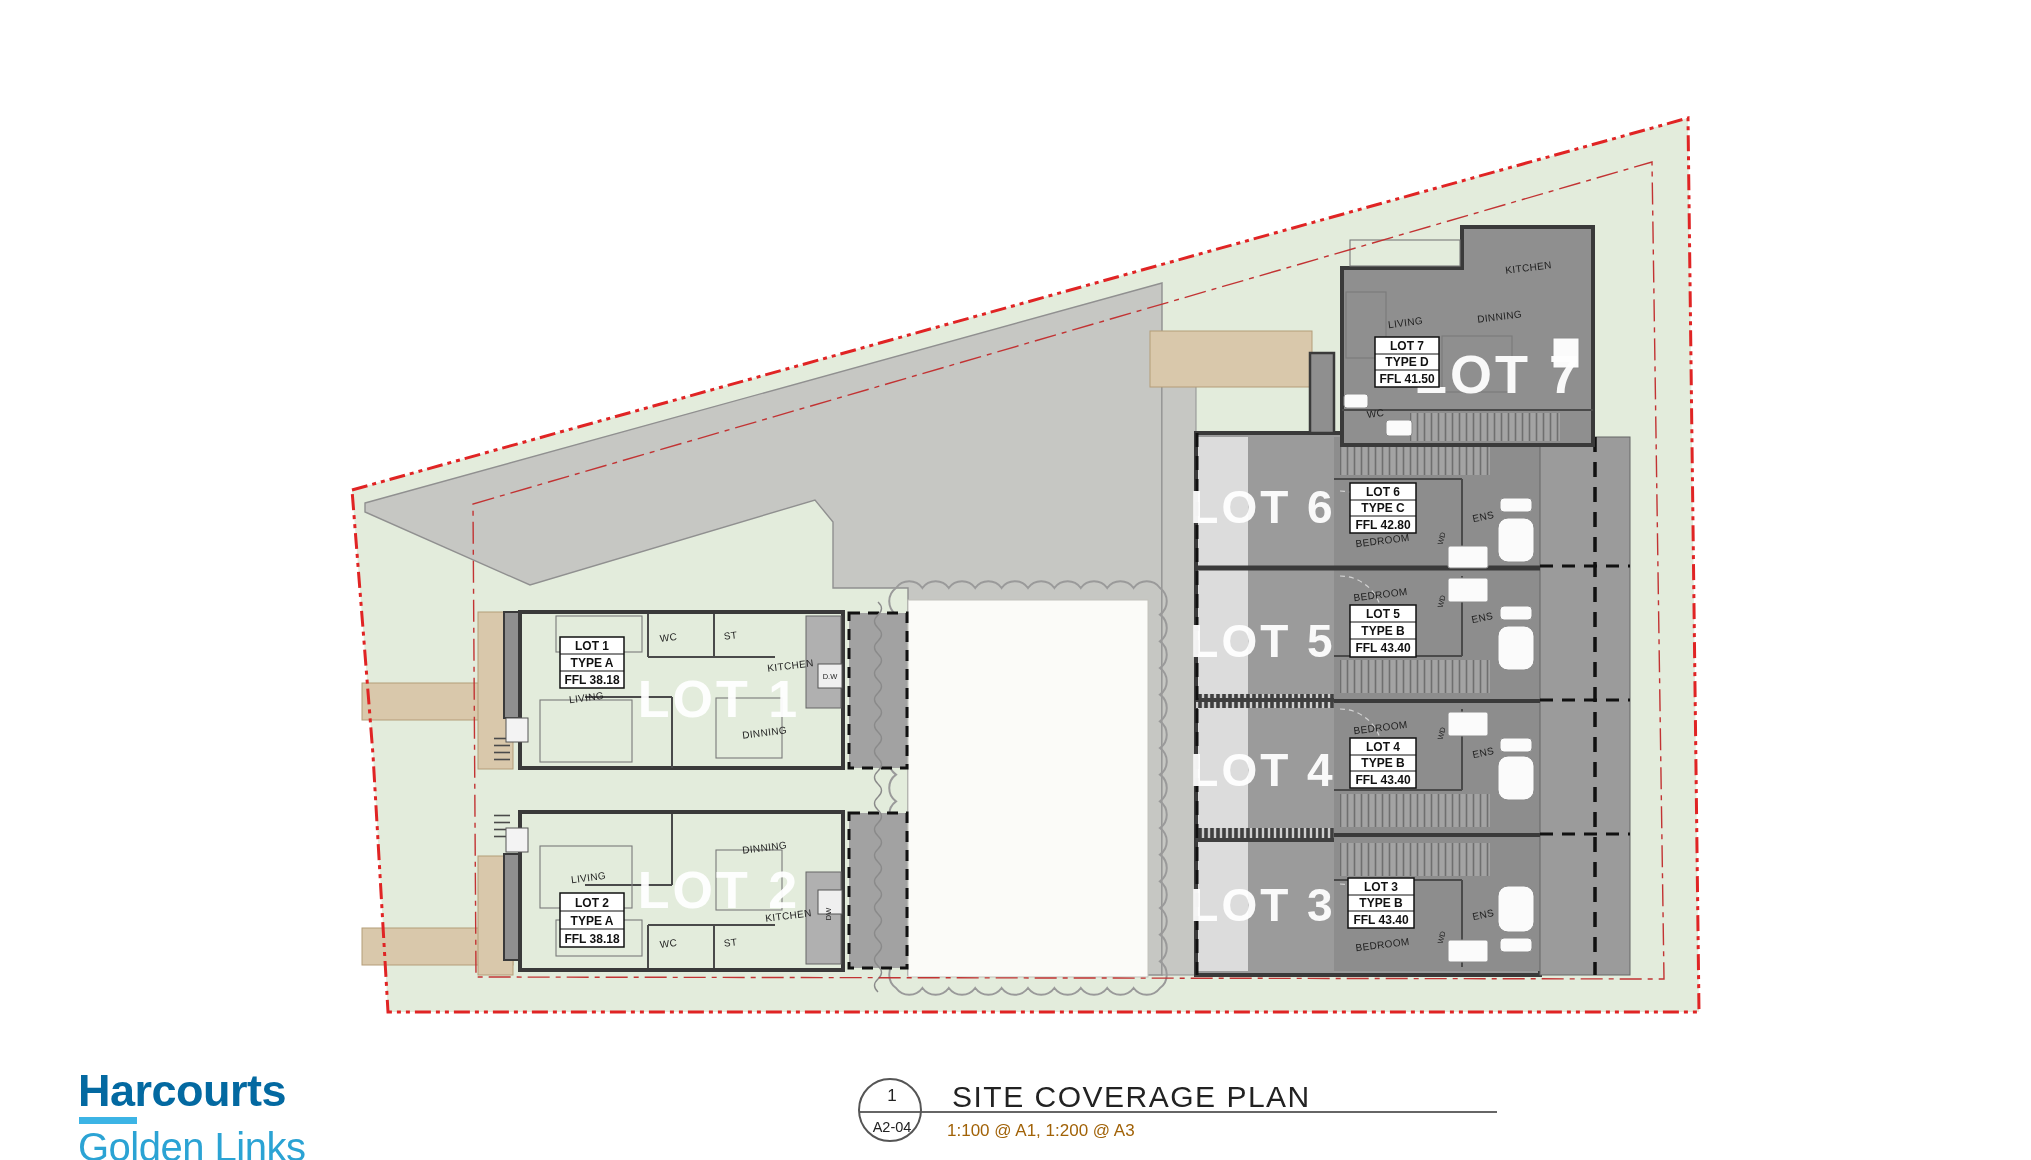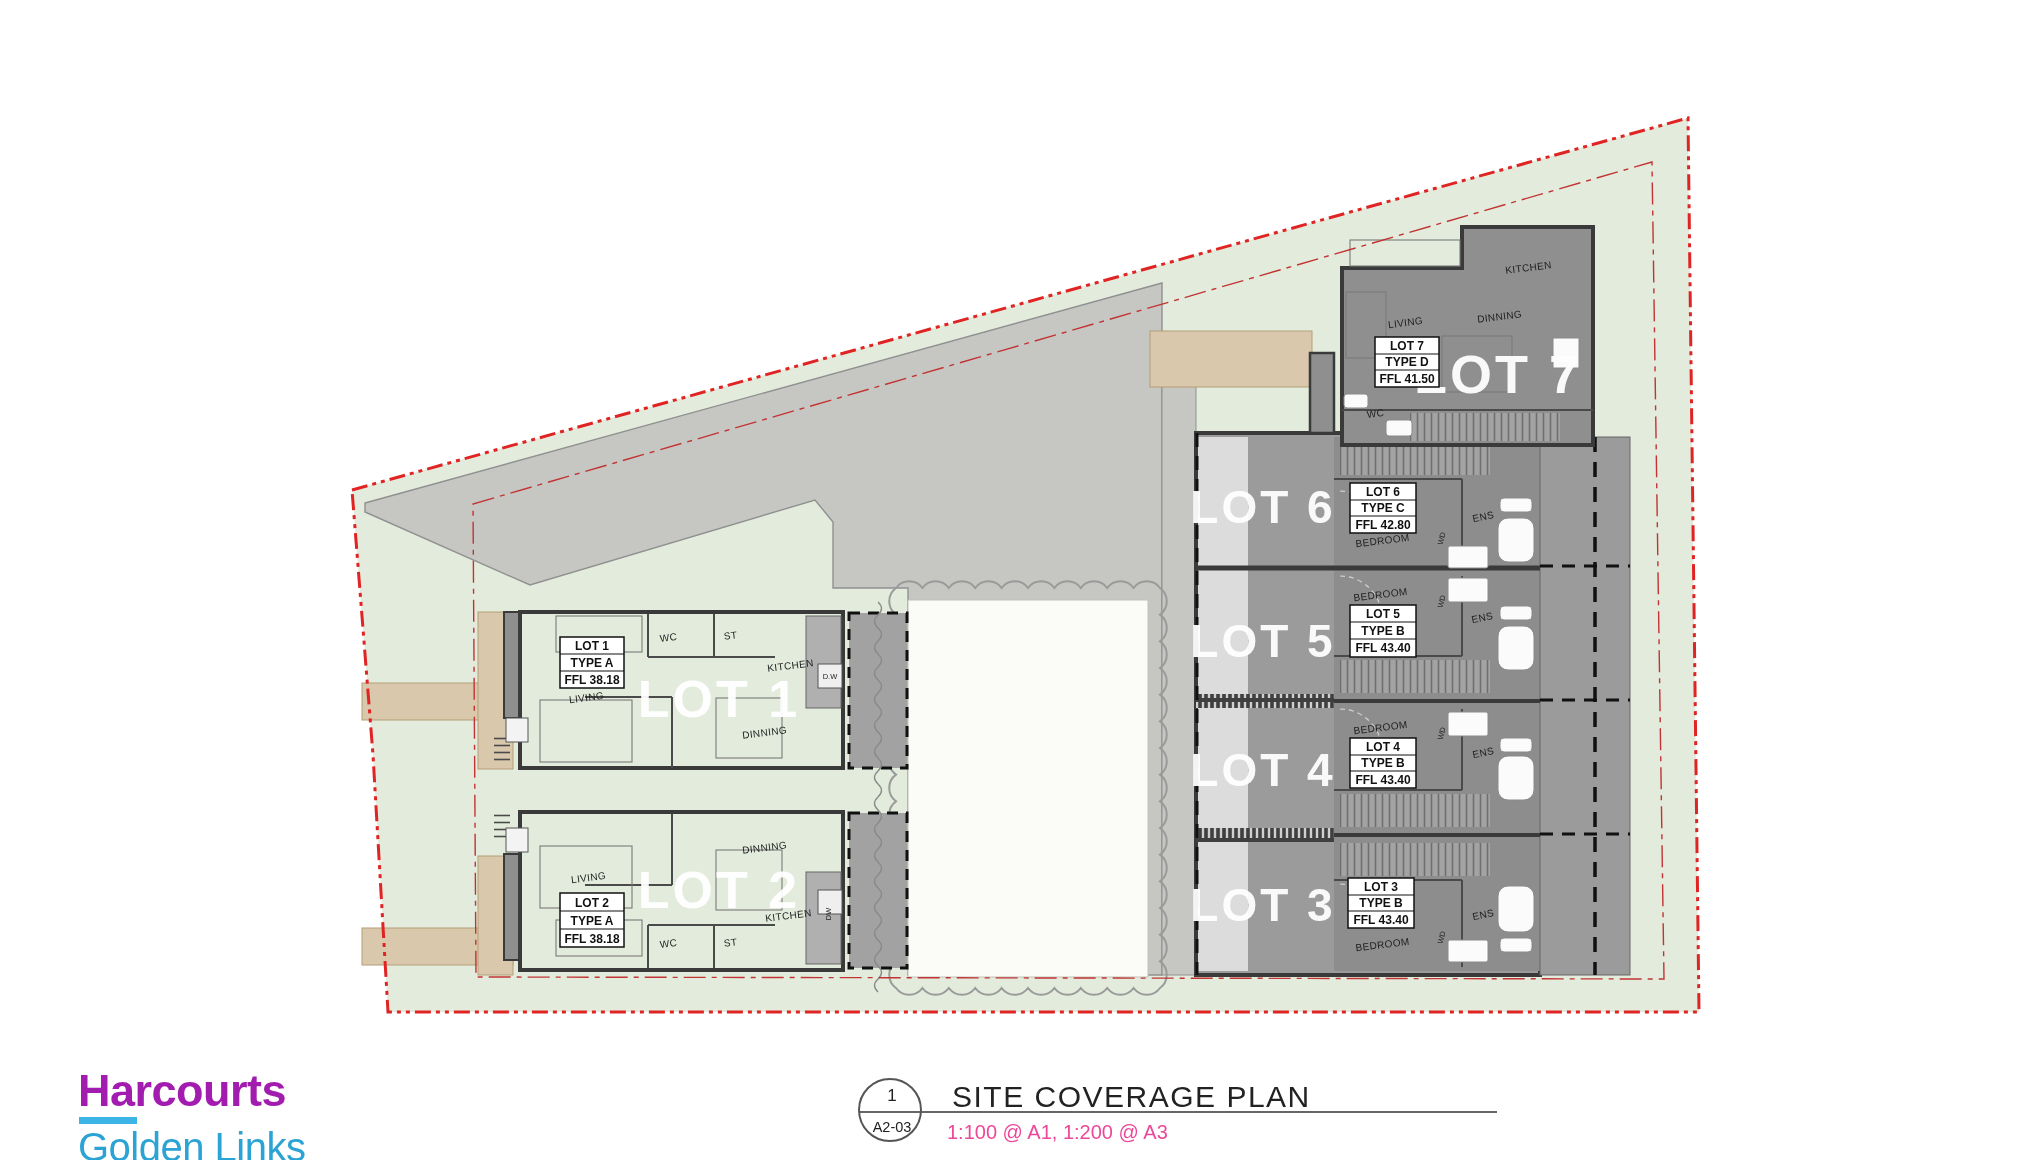--- a/index.html
+++ b/index.html
@@ -11,31 +11,31 @@
   .room{fill:#1e1e1e;font-size:10px;letter-spacing:.4px;}
   .roomsm{fill:#1e1e1e;font-size:7.5px;}
   .boxtxt{fill:#111;font-size:12px;font-weight:600;}
   .wall{stroke:#3a3a3a;fill:none;}
   .part{stroke:#4a4a4a;stroke-width:2;fill:none;}
   .furn{stroke:#7a7a7a;stroke-width:1.1;fill:none;}
   .fix{fill:#fbfbfb;stroke:#8a8a8a;stroke-width:1;}
   .swing{stroke:#d4d4d4;stroke-width:1.2;fill:none;stroke-dasharray:5 4;}
   
   .logo{position:absolute;left:78px;top:1068px;}
-  .logo .brand{color:#a21caf;font-size:45px;font-weight:bold;letter-spacing:-.5px;line-height:1;}
+  .logo .brand{color:#0369a1;font-size:45px;font-weight:bold;letter-spacing:-.5px;line-height:1;}
   .logo .bar{width:58px;height:7px;background:#3cb4e5;margin:4px 0 3px 1px;}
   .logo .office{color:#2ba3d4;font-size:40px;font-weight:400;letter-spacing:-.5px;line-height:1;}
   
   .tb-circle{position:absolute;left:858px;top:1078px;width:64px;height:64px;border:2px solid #555;
              border-radius:50%;box-sizing:border-box;}
   .tb-num{position:absolute;left:858px;top:1086px;width:68px;text-align:center;font-size:17px;color:#222;}
   .tb-sheet{position:absolute;left:858px;top:1119px;width:68px;text-align:center;font-size:14.5px;color:#222;}
   .tb-line{position:absolute;left:860px;top:1111px;width:637px;border-top:2px solid #666;}
   .tb-title{position:absolute;left:944px;top:1080px;font-size:30px;color:#222;letter-spacing:1.5px;margin-left:8px;}
-  .tb-scale{position:absolute;left:947px;top:1121px;font-size:20px;color:#ec4899;}
+  .tb-scale{position:absolute;left:947px;top:1121px;font-size:17px;color:#a16207;}
 </style>
 </head>
 <body>
 
 <div class="stage">
 
 <svg width="2031" height="1160" viewBox="0 0 2031 1160">
   <defs>
     <pattern id="pStair" width="7" height="7" patternUnits="userSpaceOnUse">
       <path d="M3.5 0 V7" stroke="#6f6f6f" stroke-width="1.6"></path>
@@ -282,18 +282,18 @@
 <div class="logo">
   <div class="brand">Harcourts</div>
   <div class="bar"></div>
   <div class="office">Golden Links</div>
 </div>
 
 <div>
   <div class="tb-line"></div>
   <div class="tb-circle"></div>
   <div class="tb-num">1</div>
-  <div class="tb-sheet">A2-03</div>
+  <div class="tb-sheet">A2-04</div>
   <div class="tb-title">SITE COVERAGE PLAN</div>
   <div class="tb-scale">1:100 @ A1, 1:200 @ A3</div>
 </div>
 
 </div>
 
 </body></html>

